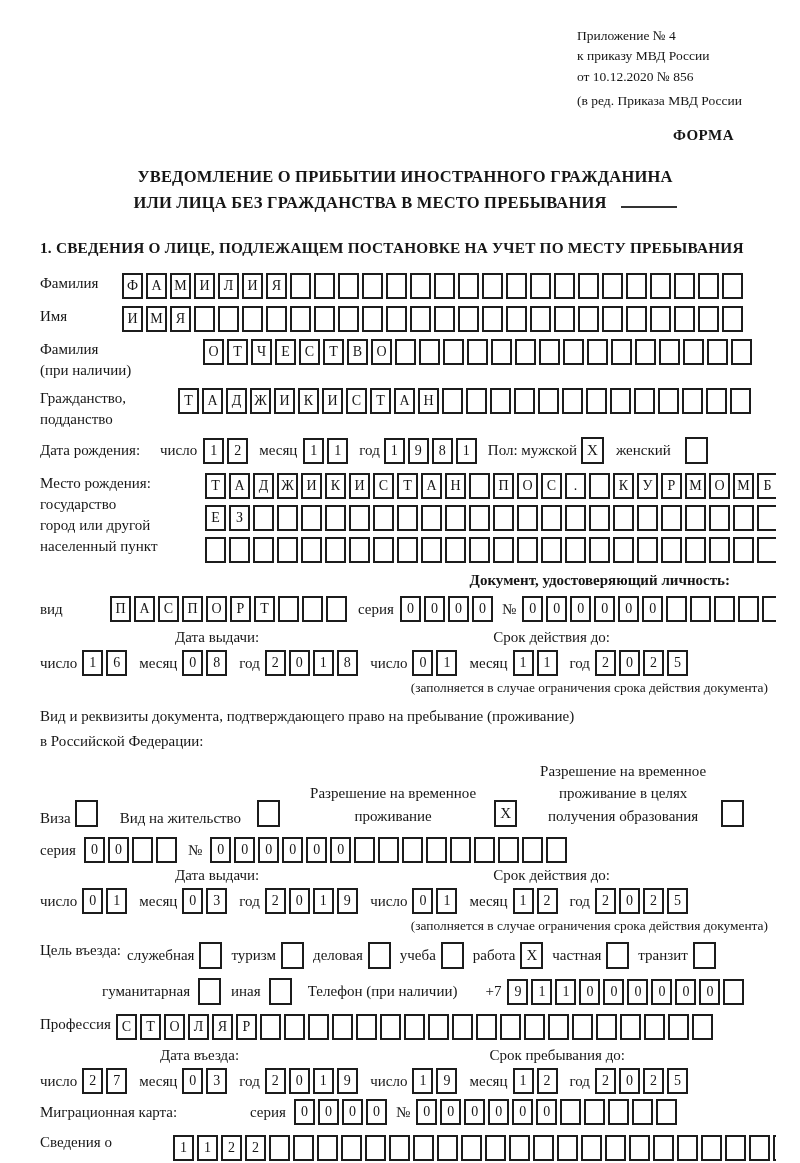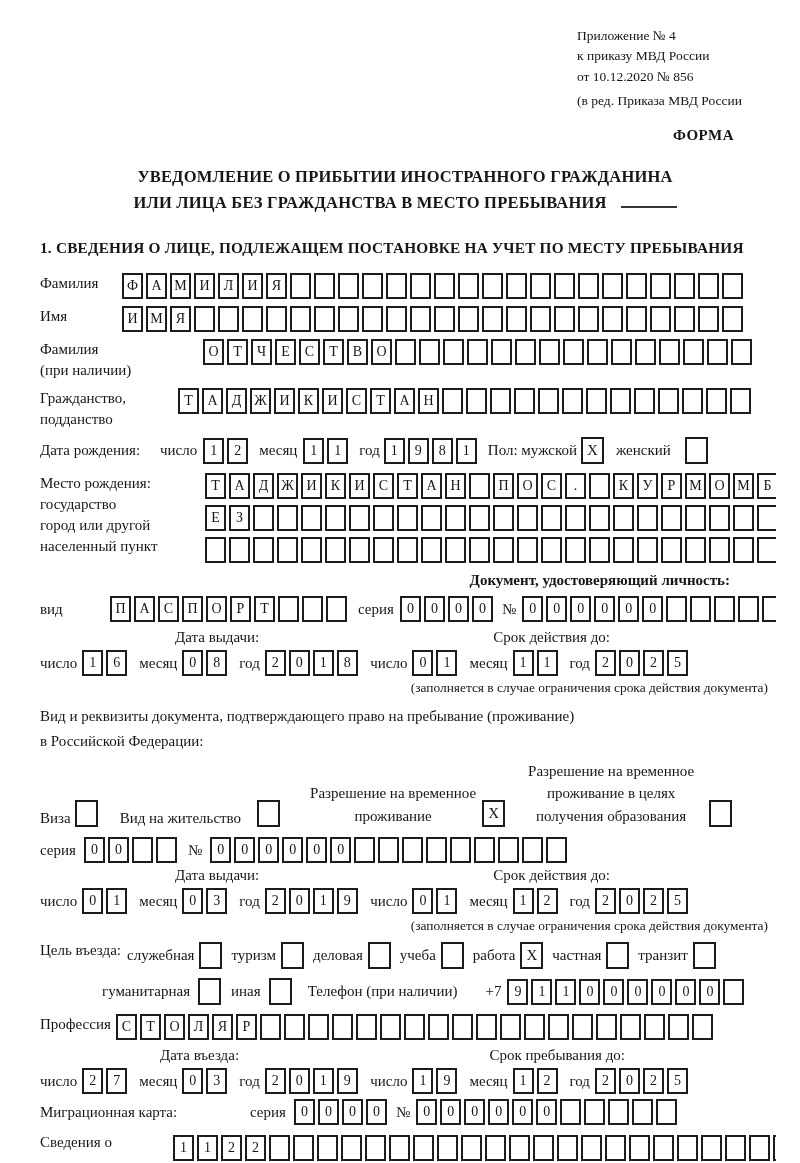--- a/index.html
+++ b/index.html
@@ -413,21 +413,21 @@
     <div class="permits">
       <span class="pitem">
         <span class="dlbl" style="margin-right:4px">Виза</span>
         <span class="chk"></span>
       </span>
       <span class="pitem" style="margin-left:22px">
         <span class="dlbl" style="margin-right:16px">Вид на жительство</span>
         <span class="chk"></span>
       </span>
       <span class="pitem" style="margin-left:24px">
-        <span class="pmulti" style="width:178px;">Разрешение на временное проживание</span>
+        <span class="pmulti" style="width:178px;margin-right:12px">Разрешение на временное проживание</span>
         <span class="chk">X</span>
       </span>
       <span class="pitem" style="margin-left:20px">
         <span class="pmulti" style="width:172px;margin-right:12px">Разрешение на временное проживание в целях получения образования</span>
         <span class="chk"></span>
       </span>
     </div>
 
     <div class="row ac" style="margin-bottom:4px">
       <span class="dlbl" style="margin-right:8px">серия</span>

